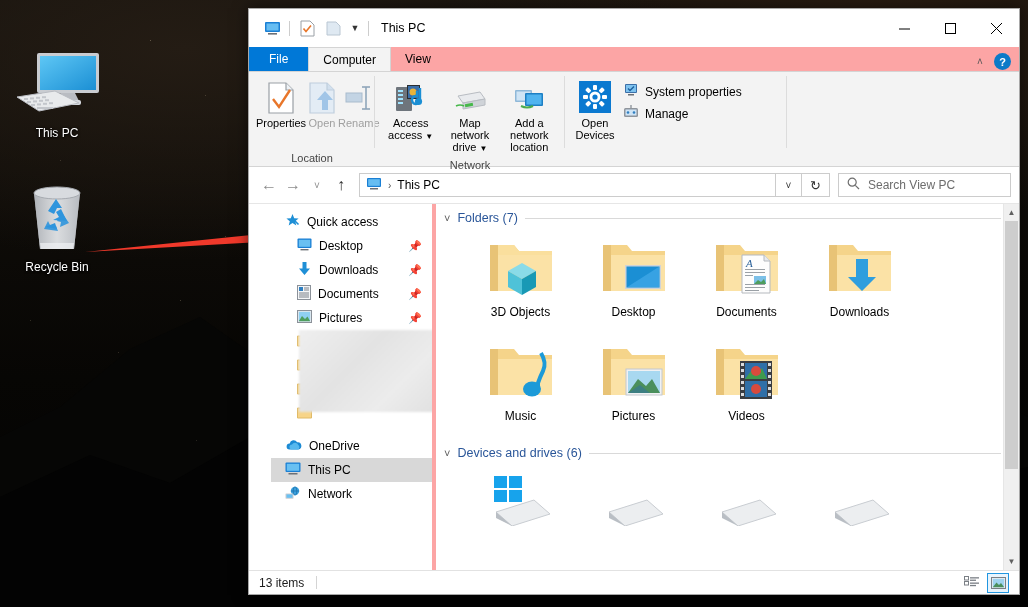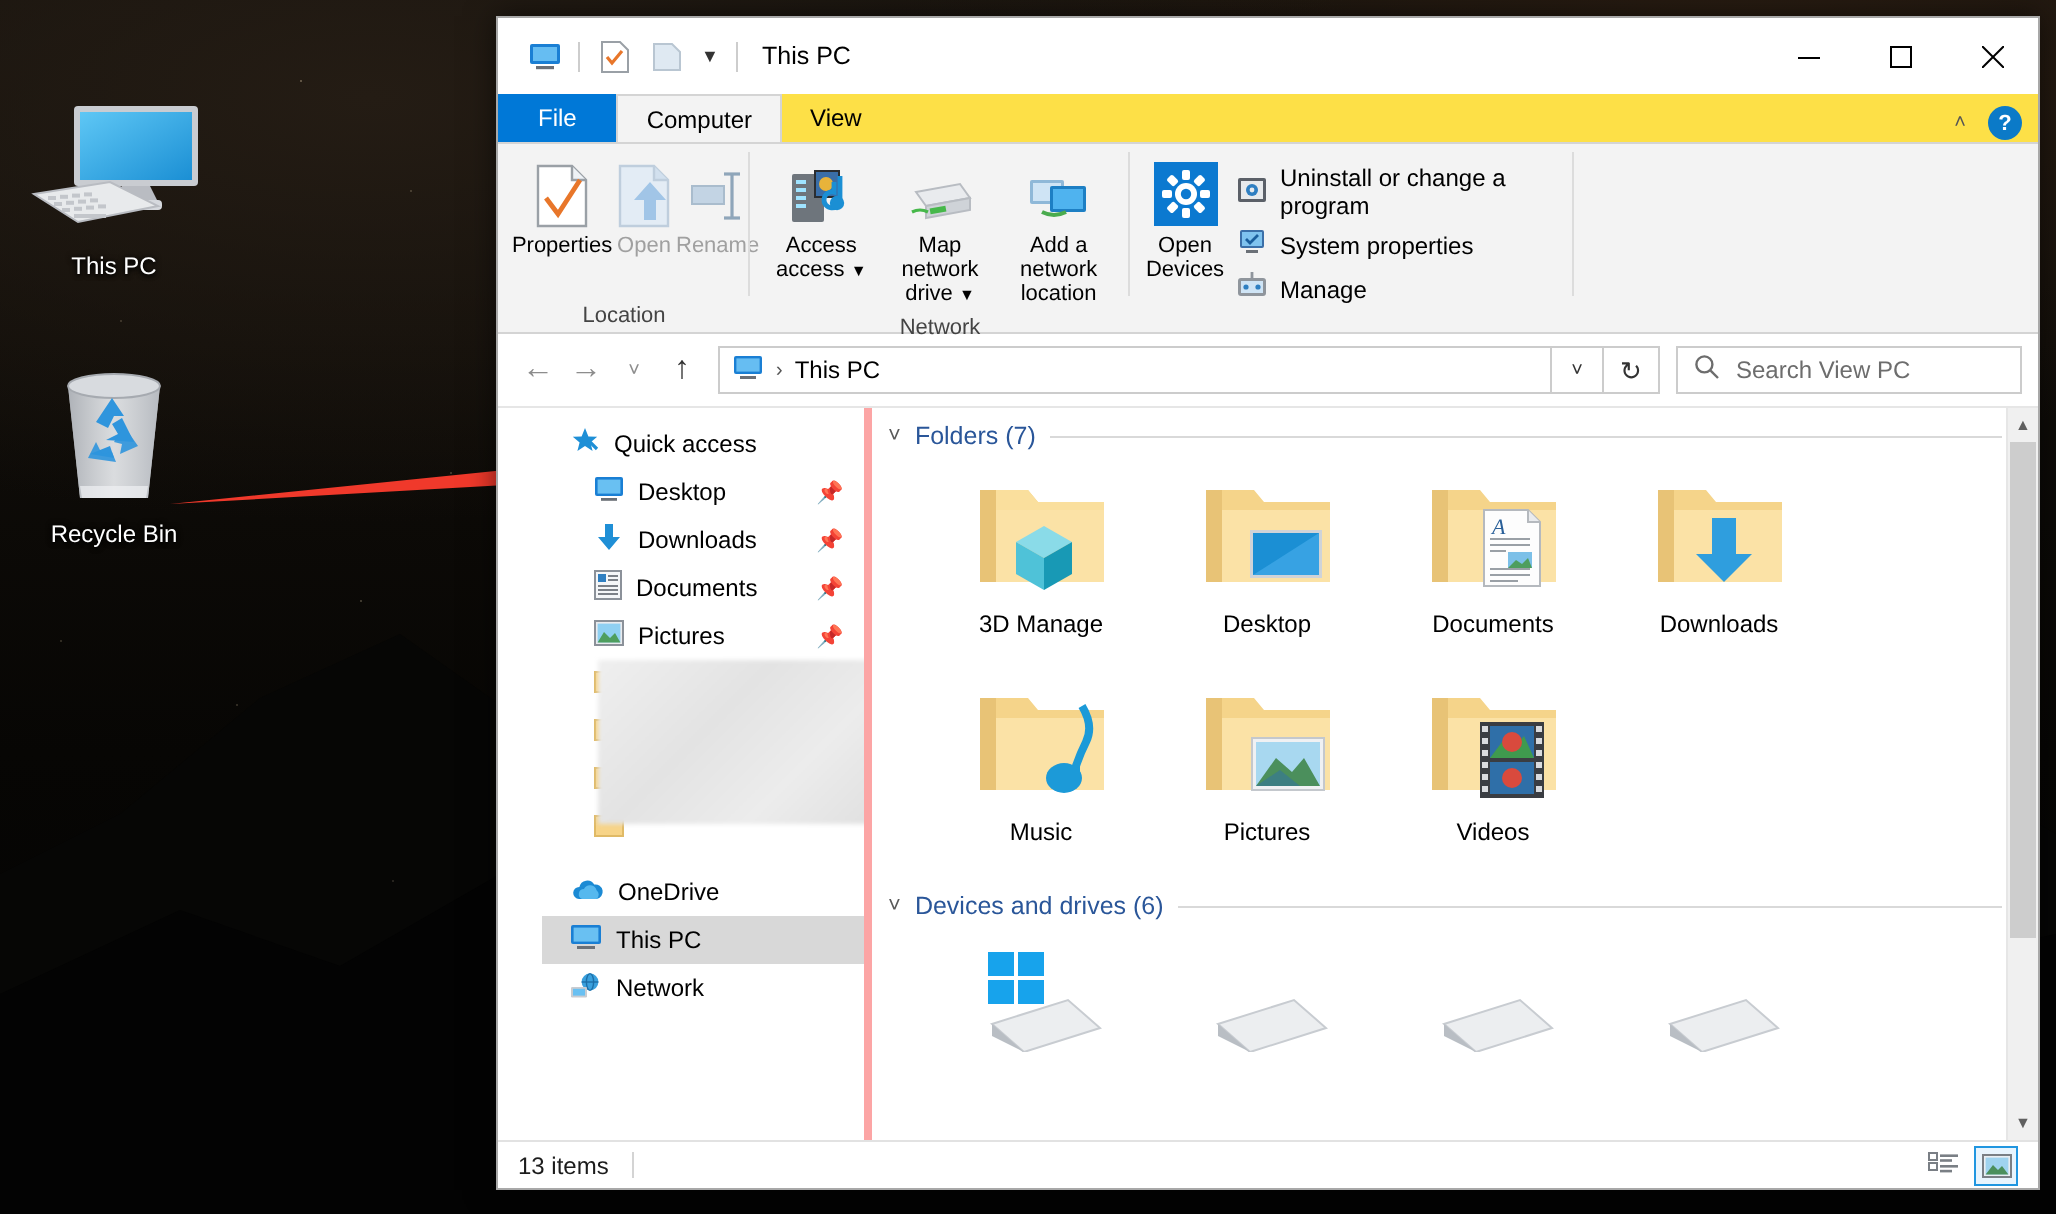--- a/index.html
+++ b/index.html
@@ -71,21 +71,21 @@
   .qat-sep { width:1px; height:15px; background:#cdcdcd; margin:0 4px; }
   .qat-caret { width:18px; height:26px; display:flex; align-items:center; justify-content:center;
     font-size:9px; color:#333; }
   .win-title { margin-left: 8px; font-size:12.5px; color:#000; }
   .wbtns { margin-left:auto; display:flex; height:38px; }
   .wbtn { width:46px; height:38px; display:flex; align-items:center; justify-content:center; }
 
   
   .tabstrip {
     height: 24px; display:flex; align-items:flex-end;
-    background:#fde047; flex: 0 0 24px; position:relative;
+    background:#fca5a5; flex: 0 0 24px; position:relative;
   }
   .tab {
     height: 24px; padding: 0 14px; display:flex; align-items:center;
     font-size: 12px; color:#000; position:relative;
   }
   .tab.file { background:#0078d7; color:#fff; padding:0 20px; }
   .tab.active {
     background:#f3f3f3;
     border:1px solid #d4d4d4; border-bottom:none;
   }
@@ -468,31 +468,20 @@
                 </g>
               </g>
             </svg>
           </div>
           <div class="lbl">Open Devices</div>
         </div>
         <div class="syslist">
           <div class="sysitem">
             <span>
               <svg width="16" height="16" viewBox="0 0 16 16">
-                <rect x="1" y="2" width="14" height="12" rx="1" fill="#5b6068"></rect>
-                <rect x="2.5" y="3.5" width="11" height="9" fill="#e8eaec"></rect>
-                <circle cx="8" cy="8" r="3" fill="#2f7fc1"></circle>
-                <circle cx="8" cy="8" r="1.2" fill="#e8eaec"></circle>
-              </svg>
-            </span>
-            <span>Uninstall or change a program</span>
-          </div>
-          <div class="sysitem">
-            <span>
-              <svg width="16" height="16" viewBox="0 0 16 16">
                 <rect x="2" y="2" width="12" height="9" rx="1" fill="#3b6fa8"></rect>
                 <rect x="3" y="3" width="10" height="7" fill="#7fc3ef"></rect>
                 <path d="M5 6.5 l2 2 l4 -4" stroke="#1a5f9e" stroke-width="1.4" fill="none"></path>
                 <rect x="5" y="12" width="6" height="1.5" fill="#6b7077"></rect>
               </svg>
             </span>
             <span>System properties</span>
           </div>
           <div class="sysitem">
             <span>
@@ -697,21 +686,21 @@
               <path d="M6 8 h24 l5 6 h33 v6 h-62 z" fill="#fadf9d"></path>
               <path d="M12 18 h56 v36 h-56 z" fill="#fbe2a6"></path>
               <path d="M6 8 v46 h8 v-46 z" fill="#e8c376"></path>
               <g>
                 <path d="M24 34 L38 26 L52 34 L38 42 Z" fill="#8adbe8"></path>
                 <path d="M24 34 L38 42 L38 58 L24 50 Z" fill="#4fc2d8"></path>
                 <path d="M52 34 L38 42 L38 58 L52 50 Z" fill="#1899b5"></path>
               </g>
             </svg>
           </div>
-          <div class="nm">3D Manage</div>
+          <div class="nm">3D Objects</div>
         </div>
 
         <div class="tile">
           <div class="ic">
             <svg width="74" height="62" viewBox="0 0 74 62">
               <path d="M6 8 h24 l5 6 h33 v40 h-62 z" fill="#f5d48a"></path>
               <path d="M12 18 h56 v36 h-56 z" fill="#fbe2a6"></path>
               <path d="M6 8 v46 h8 v-46 z" fill="#e8c376"></path>
               <rect x="28" y="28" width="36" height="24" fill="#cfd3d8"></rect>
               <rect x="29.5" y="29.5" width="33" height="21" fill="#1b8fd4"></rect>

